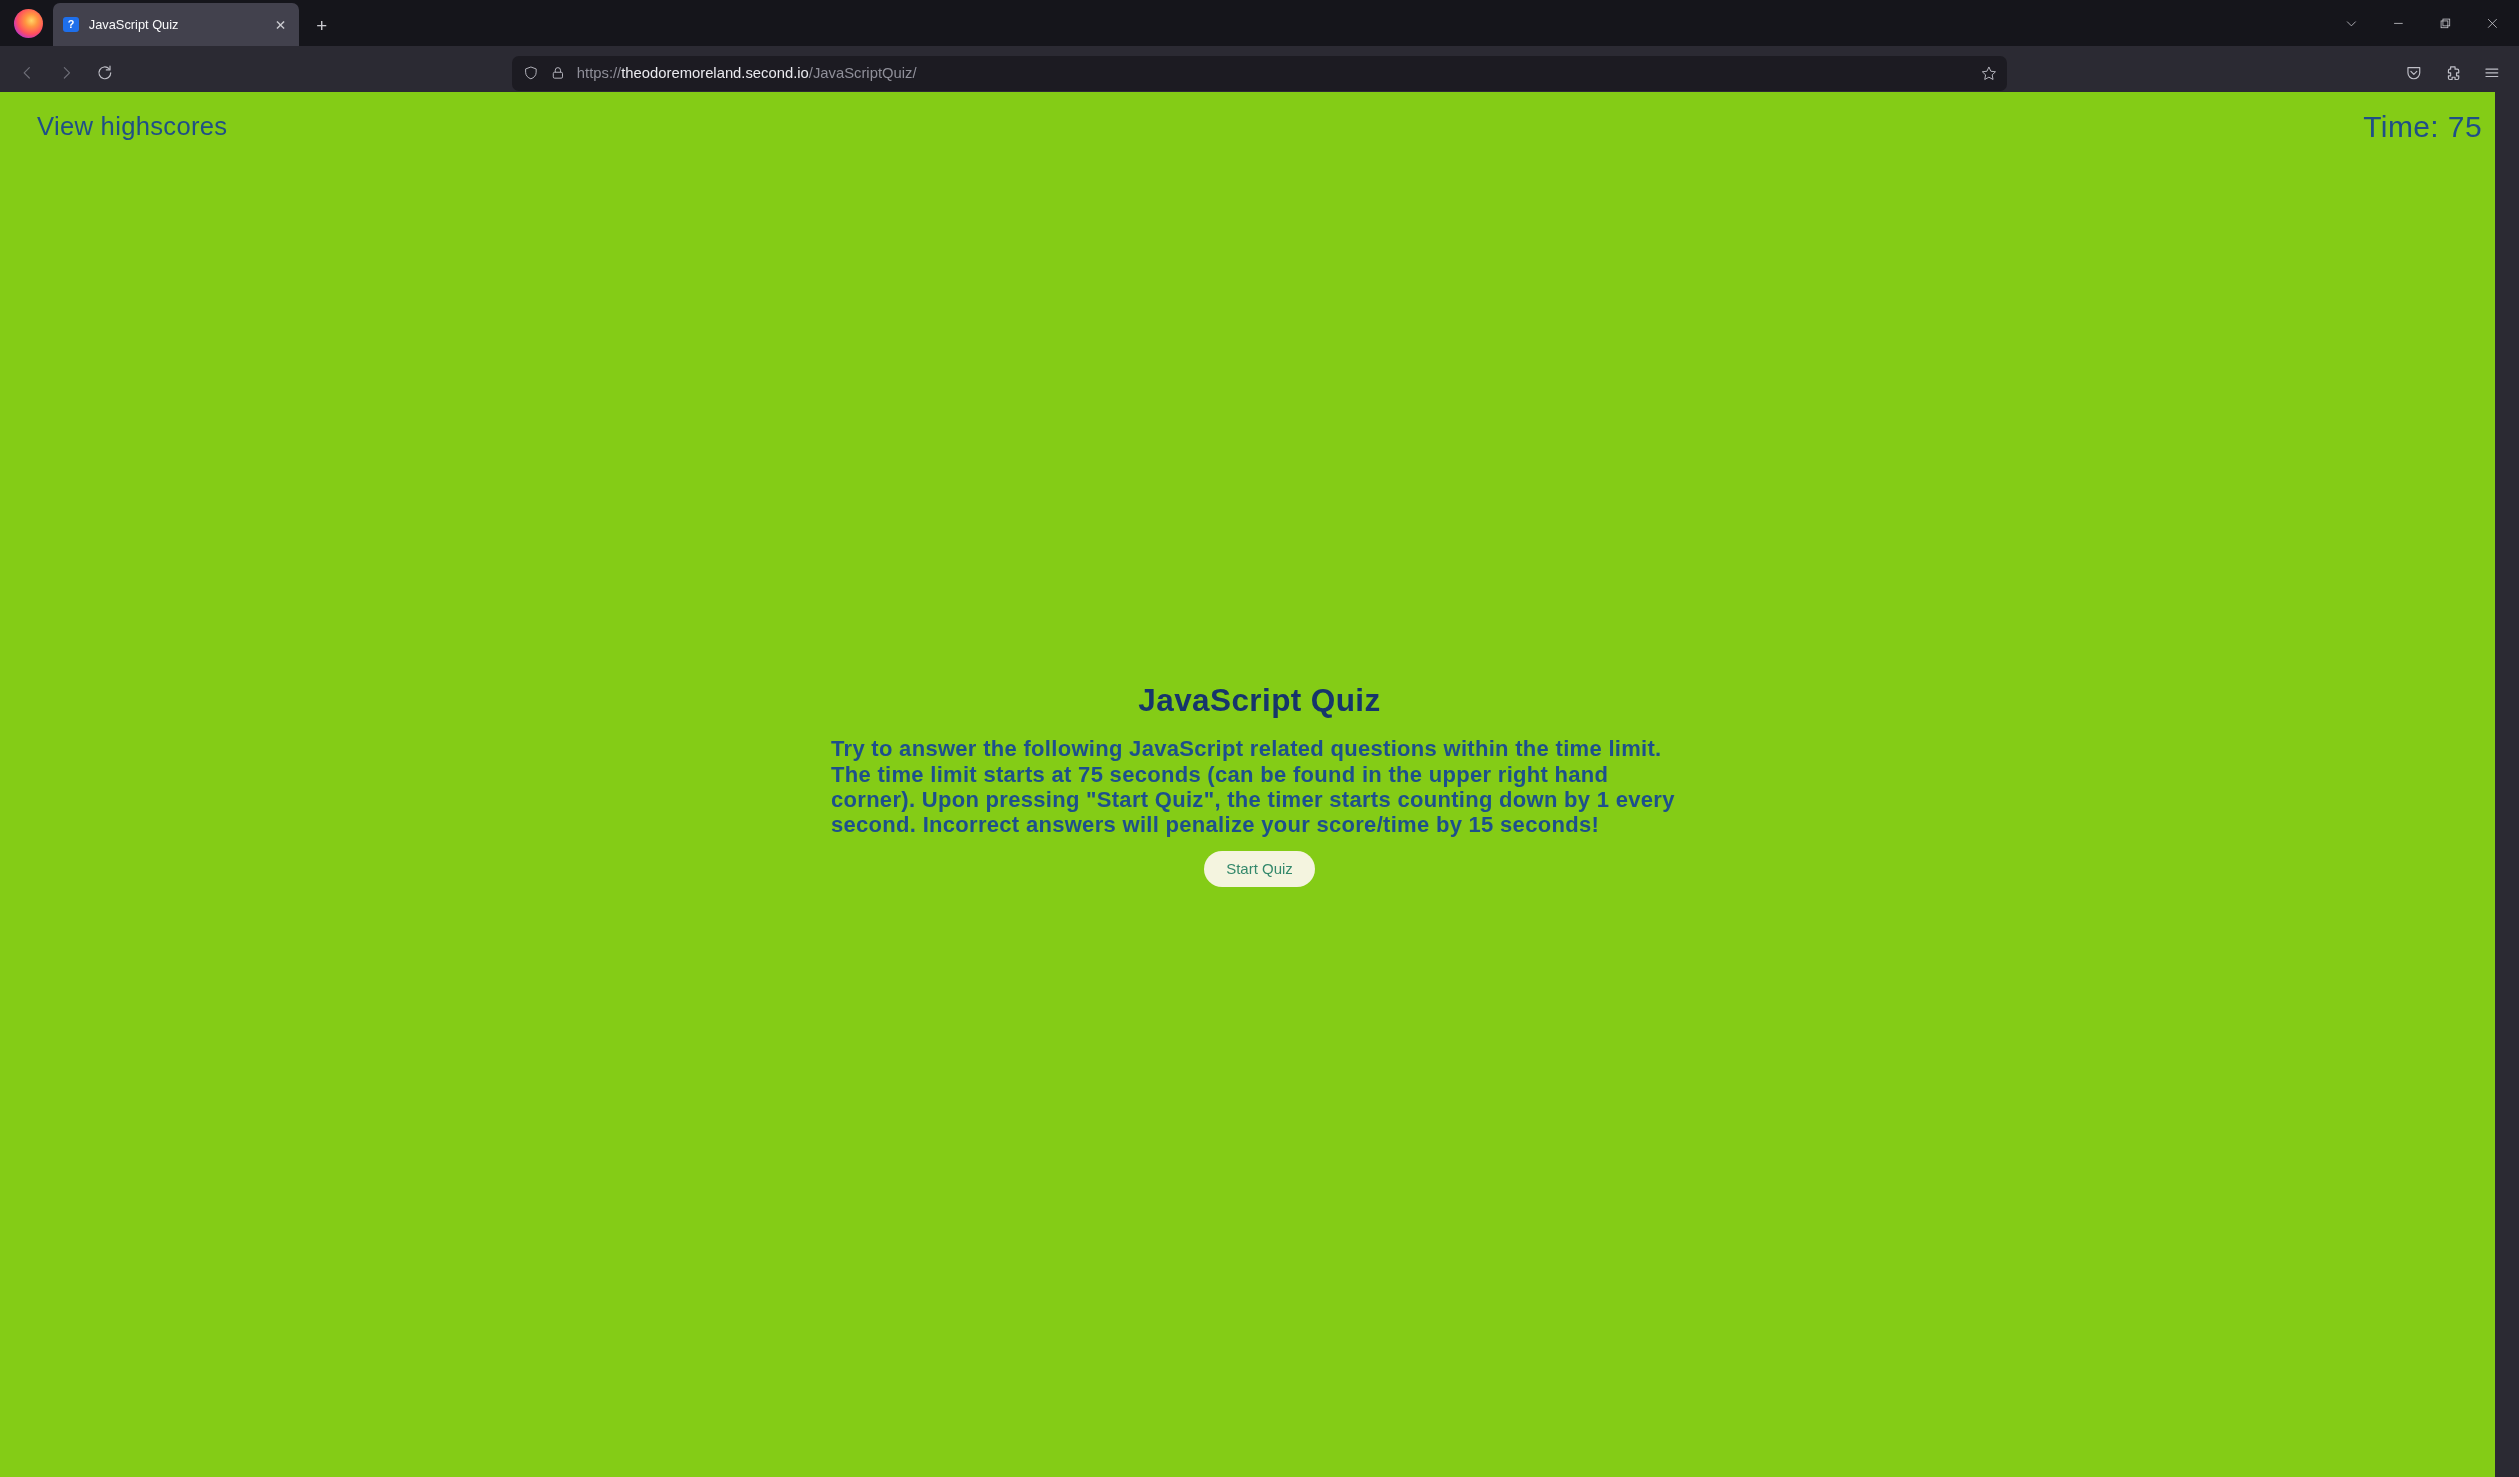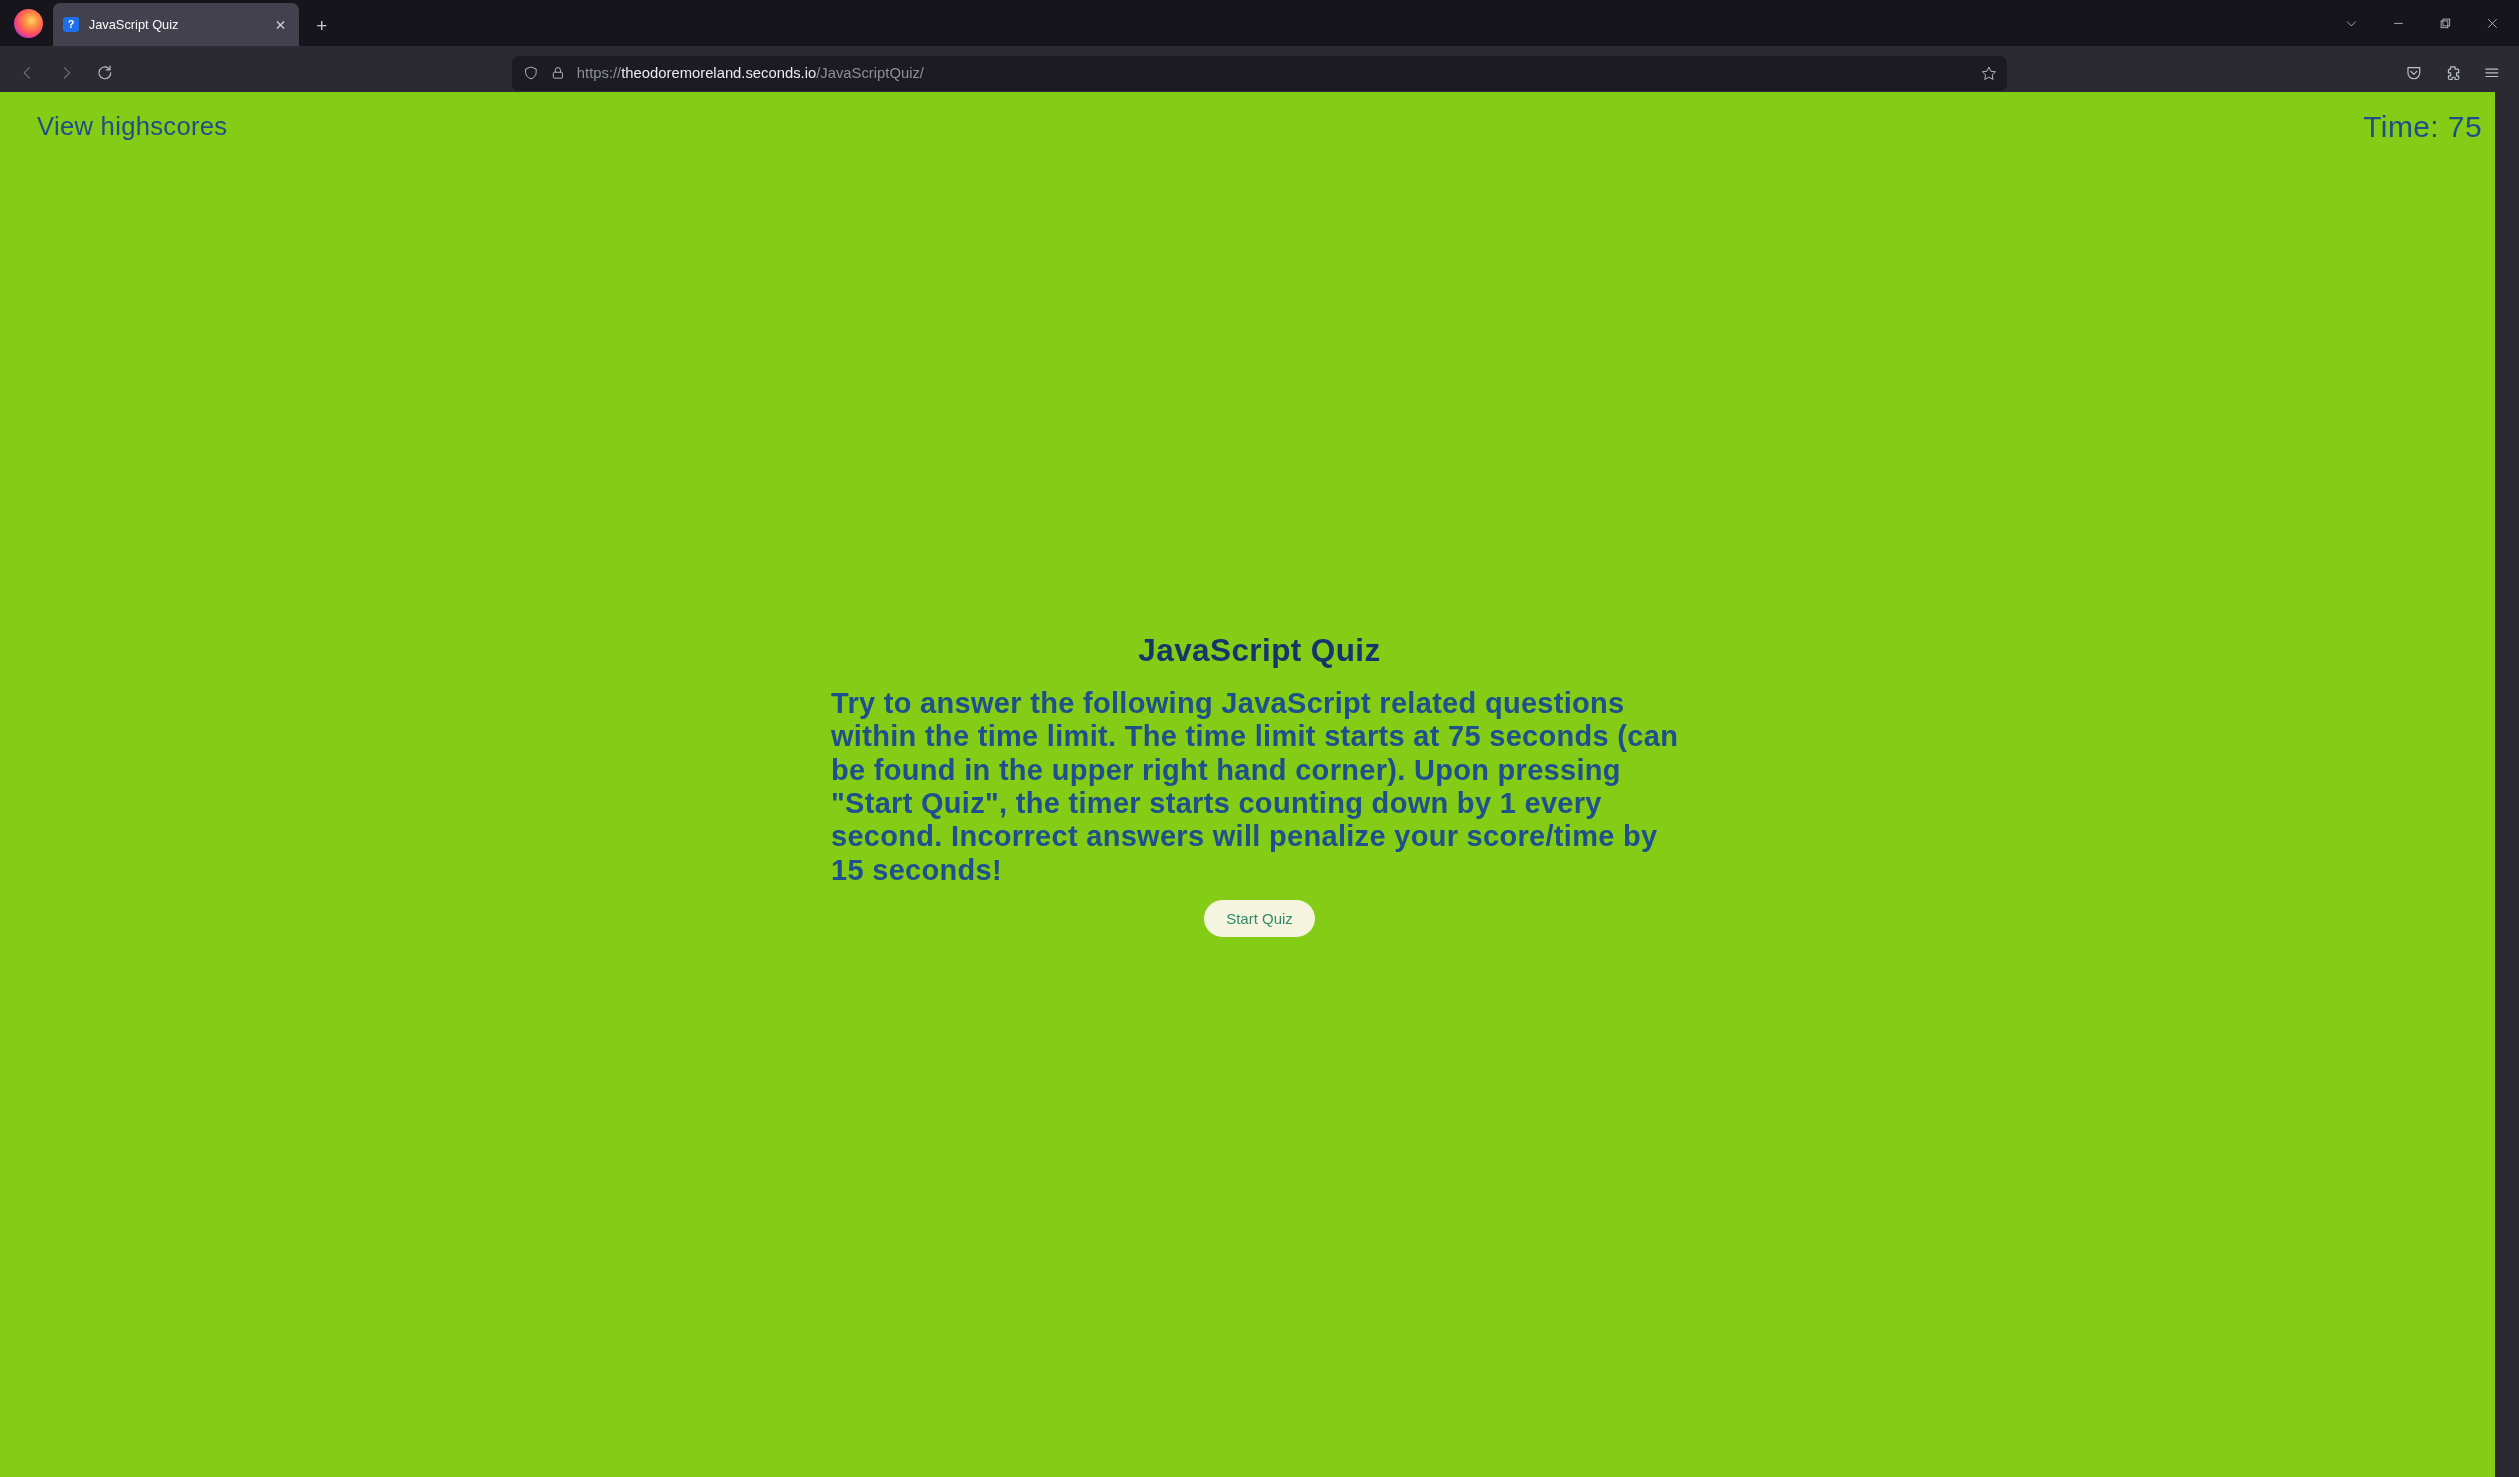--- a/index.html
+++ b/index.html
@@ -117,21 +117,21 @@
     }
     .quiz-card{
       width:857px;max-width:92%;
       text-align:center;
     }
     .quiz-title{
       color:#16356b;font-size:31.5px;font-weight:800;margin-bottom:17.7px;letter-spacing:0.4px;
     }
     .quiz-desc{
       text-align:left;
-      color:#1d508c;font-size:29px;font-weight:600;line-height:1.15;letter-spacing:0.3px;
+      color:#1d508c;font-size:22px;font-weight:600;line-height:1.15;letter-spacing:0.3px;
     }
     .start-btn{
       margin-top:13px;
       background:#f4f4df;color:#33886b;
       border:none;border-radius:984px;
       font-size:15px;font-weight:400;
       padding:9.9px 21.7px;cursor:pointer;
     }
   </style>
 </head>
@@ -196,21 +196,21 @@
           </svg>
       </div>
       <div class="addricon">
         <svg viewBox="0 0 24 24">
             <rect x="5" y="11" width="14" height="9" rx="2"></rect>
             <path d="M8 11V8a4 4 0 0 1 8 0v3"></path>
           </svg>
       </div>
       <div class="url">
         <span>https://</span>
-          <span class="domain">theodoremoreland.seconds.io</span>
+          <span class="domain">theodoremoreland.second.io</span>
           <span>/JavaScriptQuiz/</span>
       </div>
       <div class="addricon">
         <svg viewBox="0 0 24 24">
             <polygon points="12 3 15 9.5 22 10.3 17 15 18.3 22 12 18.5 5.7 22 7 15 2 10.3 9 9.5 12 3"></polygon>
           </svg>
       </div>
     </div>
   </div>
   <div class="tbtn">

